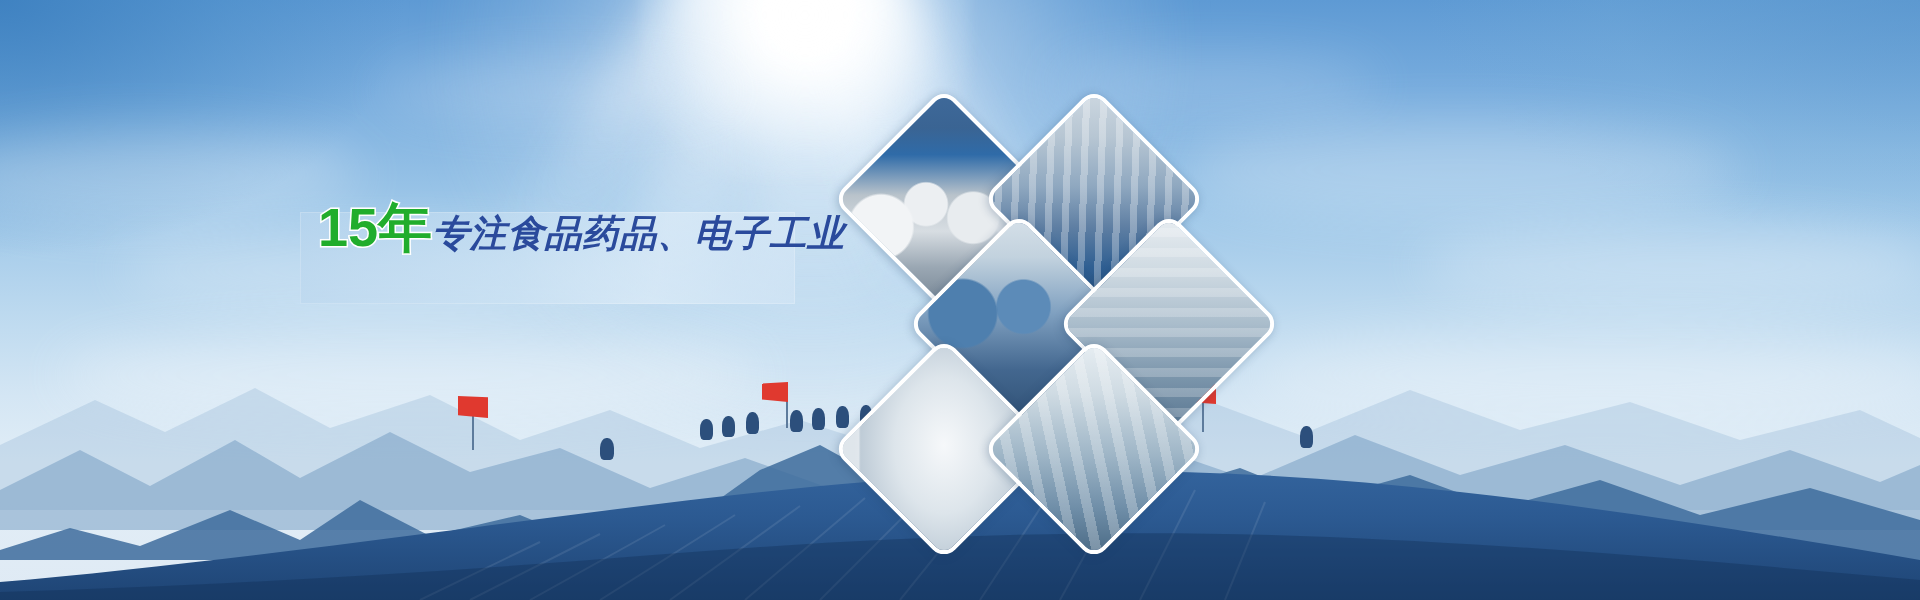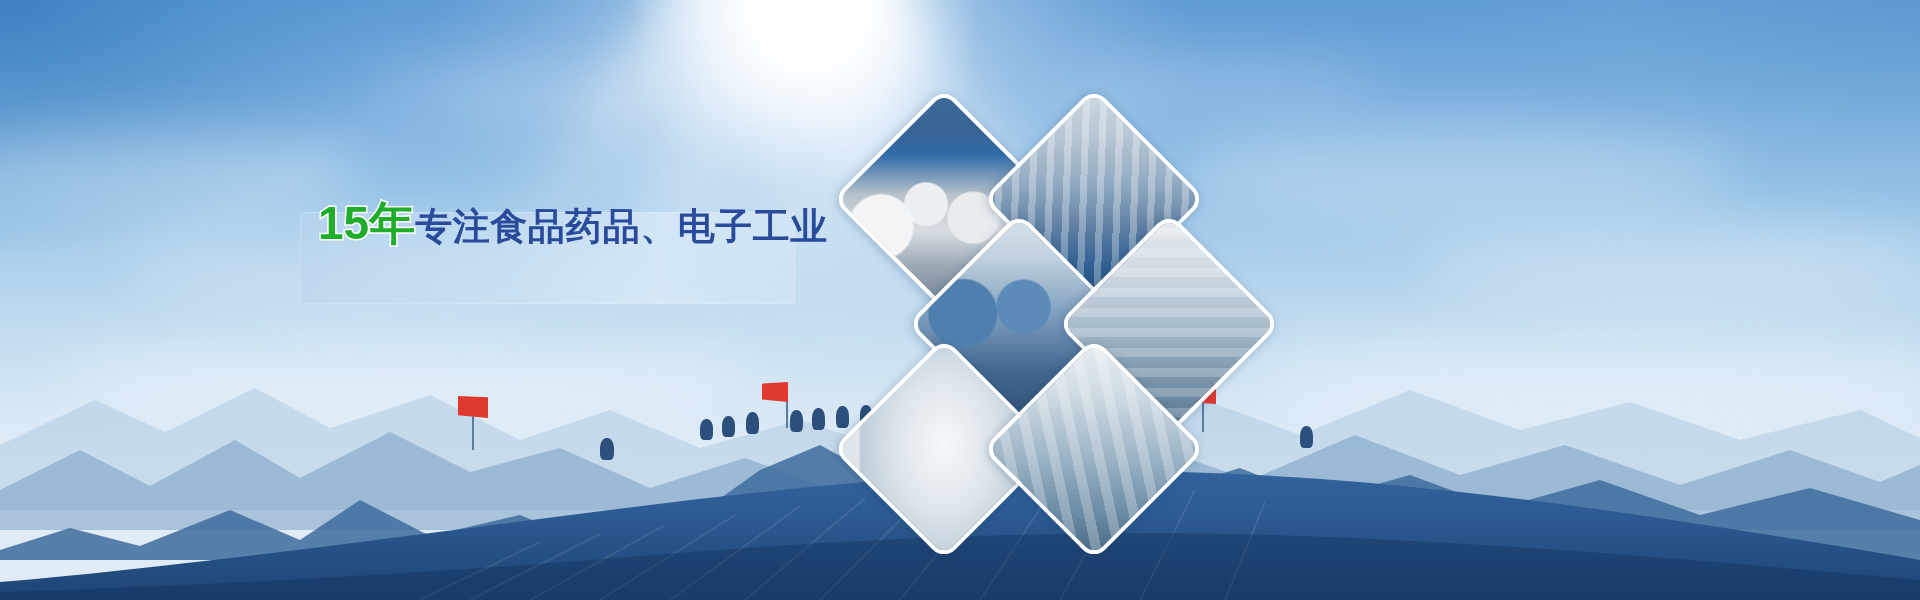--- a/index.html
+++ b/index.html
@@ -74,26 +74,26 @@
     box-shadow:0 0 0 1px rgba(255,255,255,.20) inset;
   }
   .headline{
     position:absolute;left:318px;top:200px;width:520px;
     line-height:1.02;white-space:nowrap;
   }
   .line{display:block;font-weight:bold;letter-spacing:.5px;}
   .line1{font-size:37px;margin-bottom:4px;}
   .line2{font-size:37px;}
   .hl-years{
-    color:#21ad2c;font-size:46px;font-weight:bold;
+    color:#21ad2c;font-size:54px;font-weight:bold;
     -webkit-text-stroke:3px #ffffff;paint-order:stroke fill;
     text-shadow:0 0 2px rgba(255,255,255,.9);
     letter-spacing:0;
   }
-  .hl-blue{color:#2a4a9c;}
+  .hl-blue{color:#2a4a9c;font-style:italic;}
 
   
   .diamonds{position:absolute;left:845px;top:95px;width:430px;height:370px;}
   .dia{
     position:absolute;width:150px;height:150px;
     transform:rotate(45deg);
     border:4px solid #ffffff;
     border-radius:16px;
     overflow:hidden;
     box-shadow:0 2px 10px rgba(30,60,100,.28);

